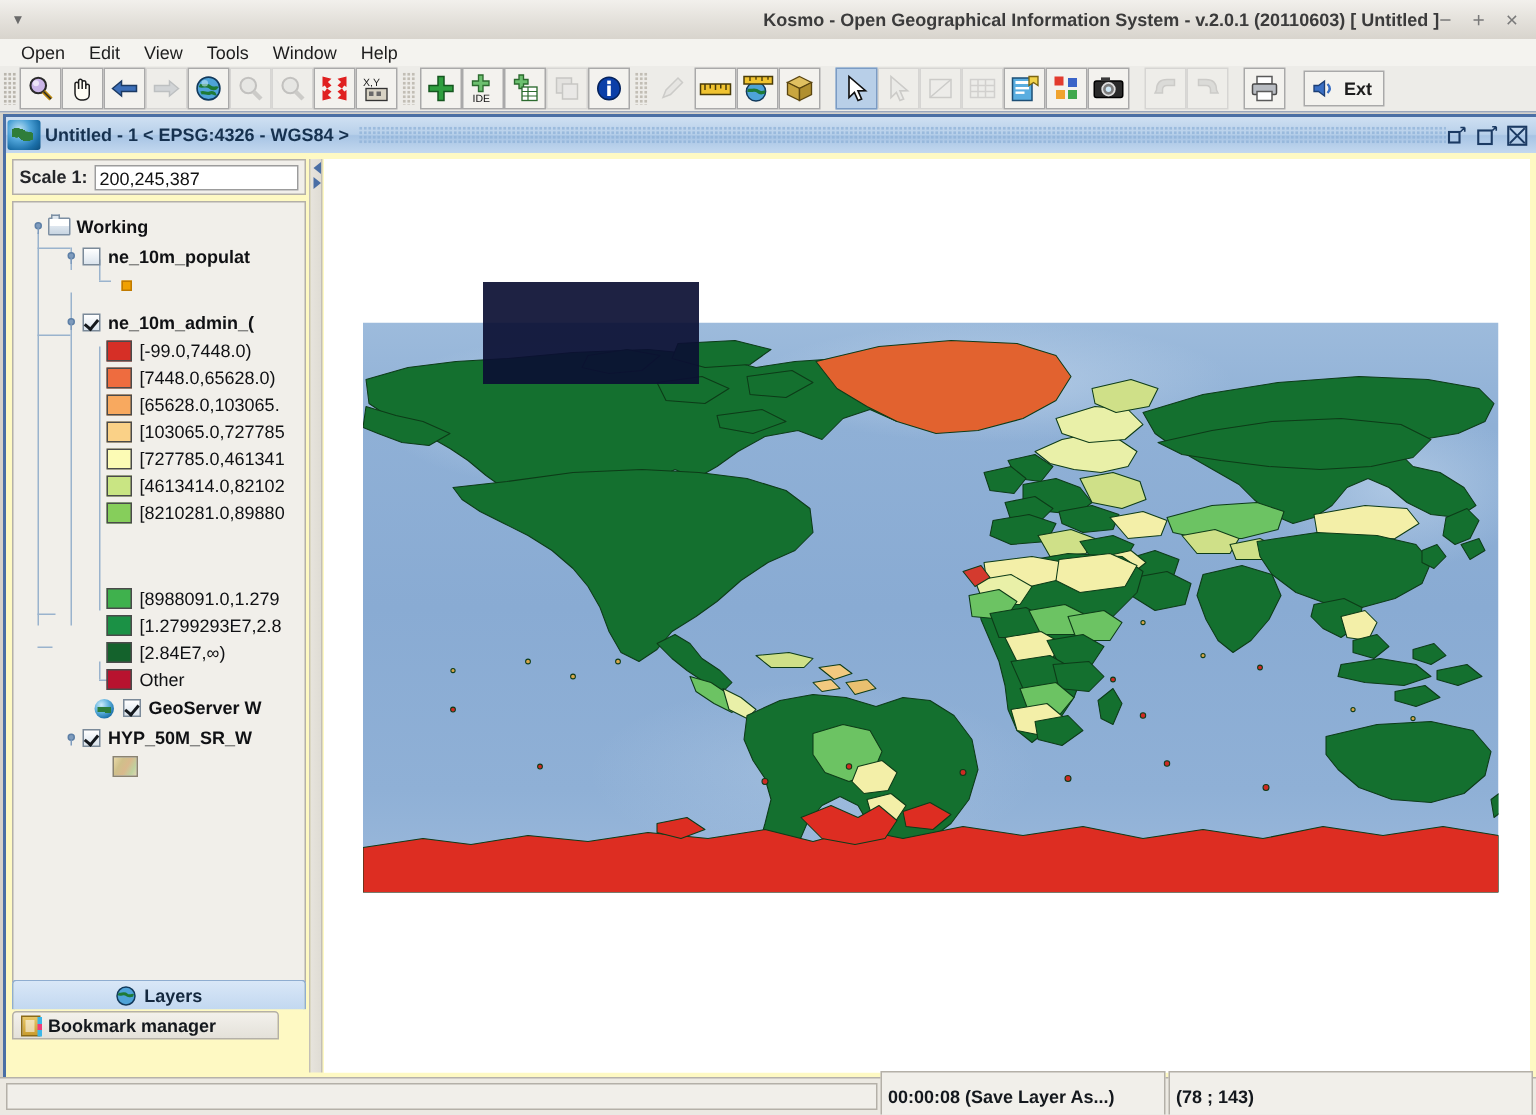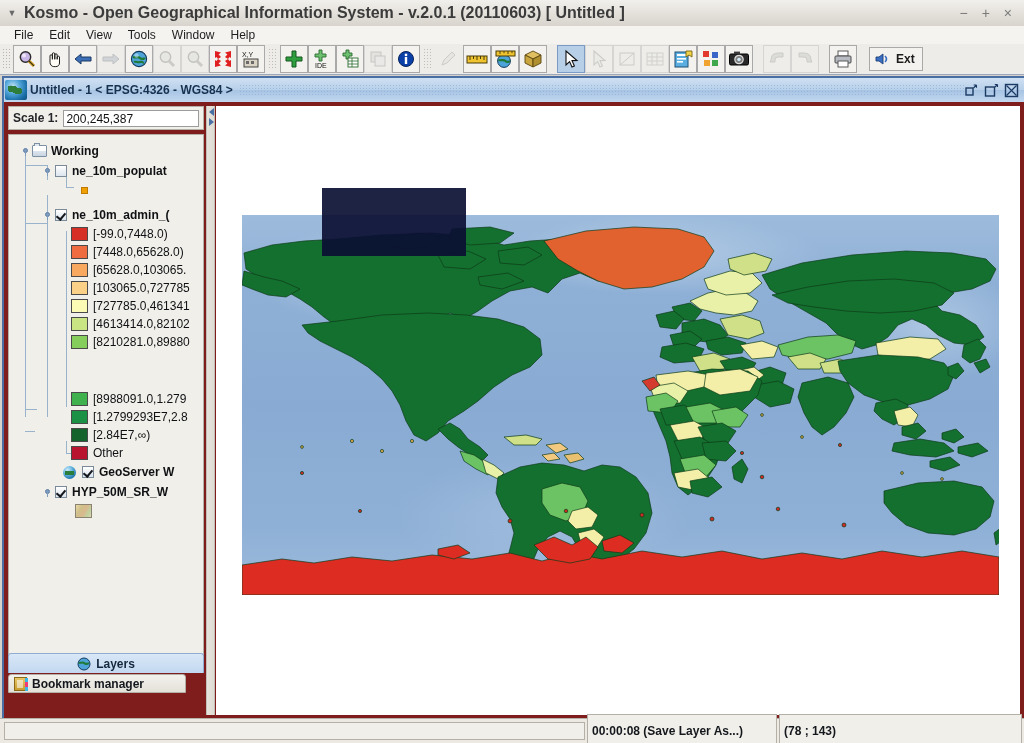--- a/index.html
+++ b/index.html
@@ -16,21 +16,21 @@
   .os-titlebar{
     position:absolute;left:0;top:0;width:1024px;height:26px;
     background:linear-gradient(180deg,#f2f0ec 0%,#e3e0da 55%,#d8d4cd 100%);
     border-bottom:1px solid #b5b0a7;
     display:flex;align-items:center;
   }
   .os-menu-arrow{
     width:24px;text-align:center;color:#6a6a6a;font-size:9px;line-height:26px;
   }
   .os-title{
-    flex:1;text-align:left;font-size:16px;font-weight:bold;color:#3b3b3b;
+    flex:1;text-align:right;font-size:12px;font-weight:bold;color:#3b3b3b;
     letter-spacing:0px;
   }
   .os-btns{display:flex;align-items:center;gap:14px;padding-right:12px;color:#7a7a7a;font-size:14px;}
   .os-btns span{cursor:default;line-height:26px;}
 
   
   .menubar{
     position:absolute;left:0;top:26px;width:1024px;height:18px;
     background:#f4f3ef;border-bottom:1px solid #e1ded7;
     display:flex;align-items:center;padding-left:6px;
@@ -93,21 +93,21 @@
   .inner-title-fill{
     flex:1;height:12px;
     background-image:radial-gradient(#8fb2d8 .9px, transparent 1px);
     background-size:3px 3px;
     opacity:.75;
   }
   .inner-btns{display:flex;align-items:center;gap:5px;padding-right:5px;}
   .wb{width:15px;height:15px;display:flex;align-items:center;justify-content:center;}
   .wb svg{display:block;}
 
-  .inner-body{position:absolute;left:0;top:24px;right:0;bottom:0;background:#7f1d1d;text-decoration:underline;}
+  .inner-body{position:absolute;left:0;top:24px;right:0;bottom:0;background:#fef9c3;text-decoration:underline;}
 
   
   .left-panel{
     position:absolute;left:4px;top:4px;width:196px;bottom:28px;
   }
   .scale-box{
     height:24px;border:1px solid #b4b0a8;background:#f1efea;
     display:flex;align-items:center;padding:0 4px;box-sizing:border-box;
   }
   .scale-label{font-size:12px;font-weight:bold;color:#25262a;margin-right:5px;white-space:nowrap;}
@@ -244,21 +244,21 @@
     <div class="os-menu-arrow">▼</div>
     <div class="os-title">Kosmo - Open Geographical Information System - v.2.0.1 (20110603)  [ Untitled ]</div>
     <div class="os-btns">
       <span>−</span>
       <span>+</span>
       <span>×</span>
     </div>
   </div>
 
   <div class="menubar">
-    <div class="menuitem"><span>File</span></div>
+    <div class="menuitem"><span>Open</span></div>
     <div class="menuitem"><span>Edit</span></div>
     <div class="menuitem"><span>View</span></div>
     <div class="menuitem"><span>Tools</span></div>
     <div class="menuitem"><span>Window</span></div>
     <div class="menuitem"><span>Help</span></div>
   </div>
 
   <div class="toolbar">
     <div class="grip"></div>
 

